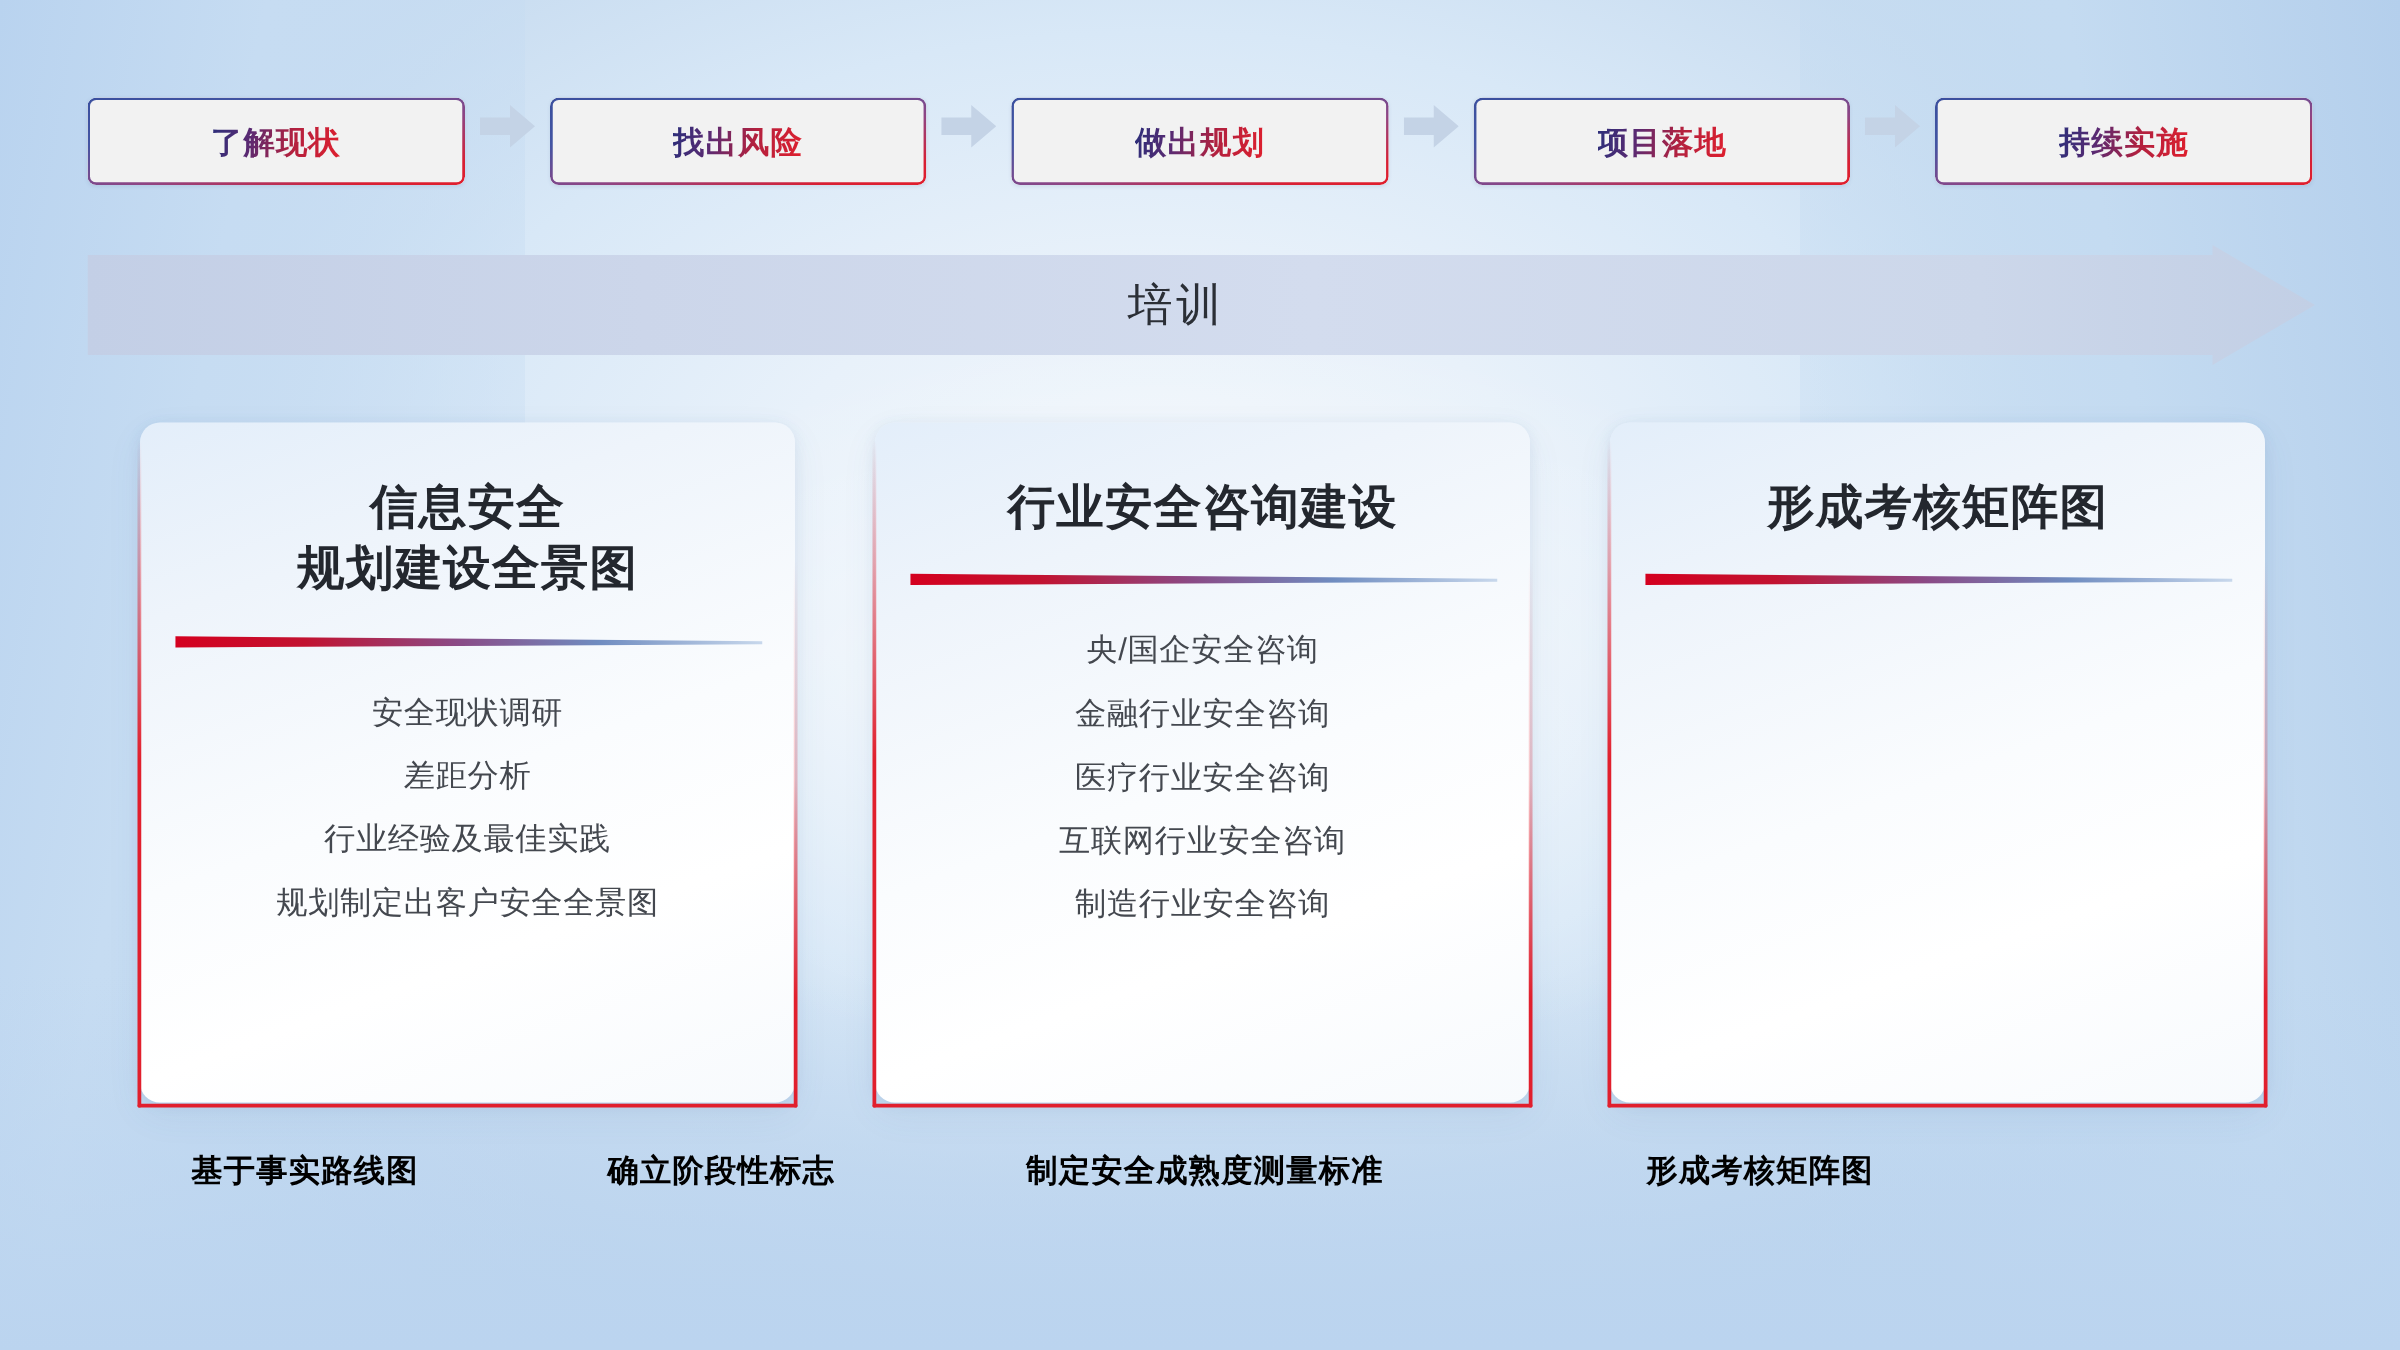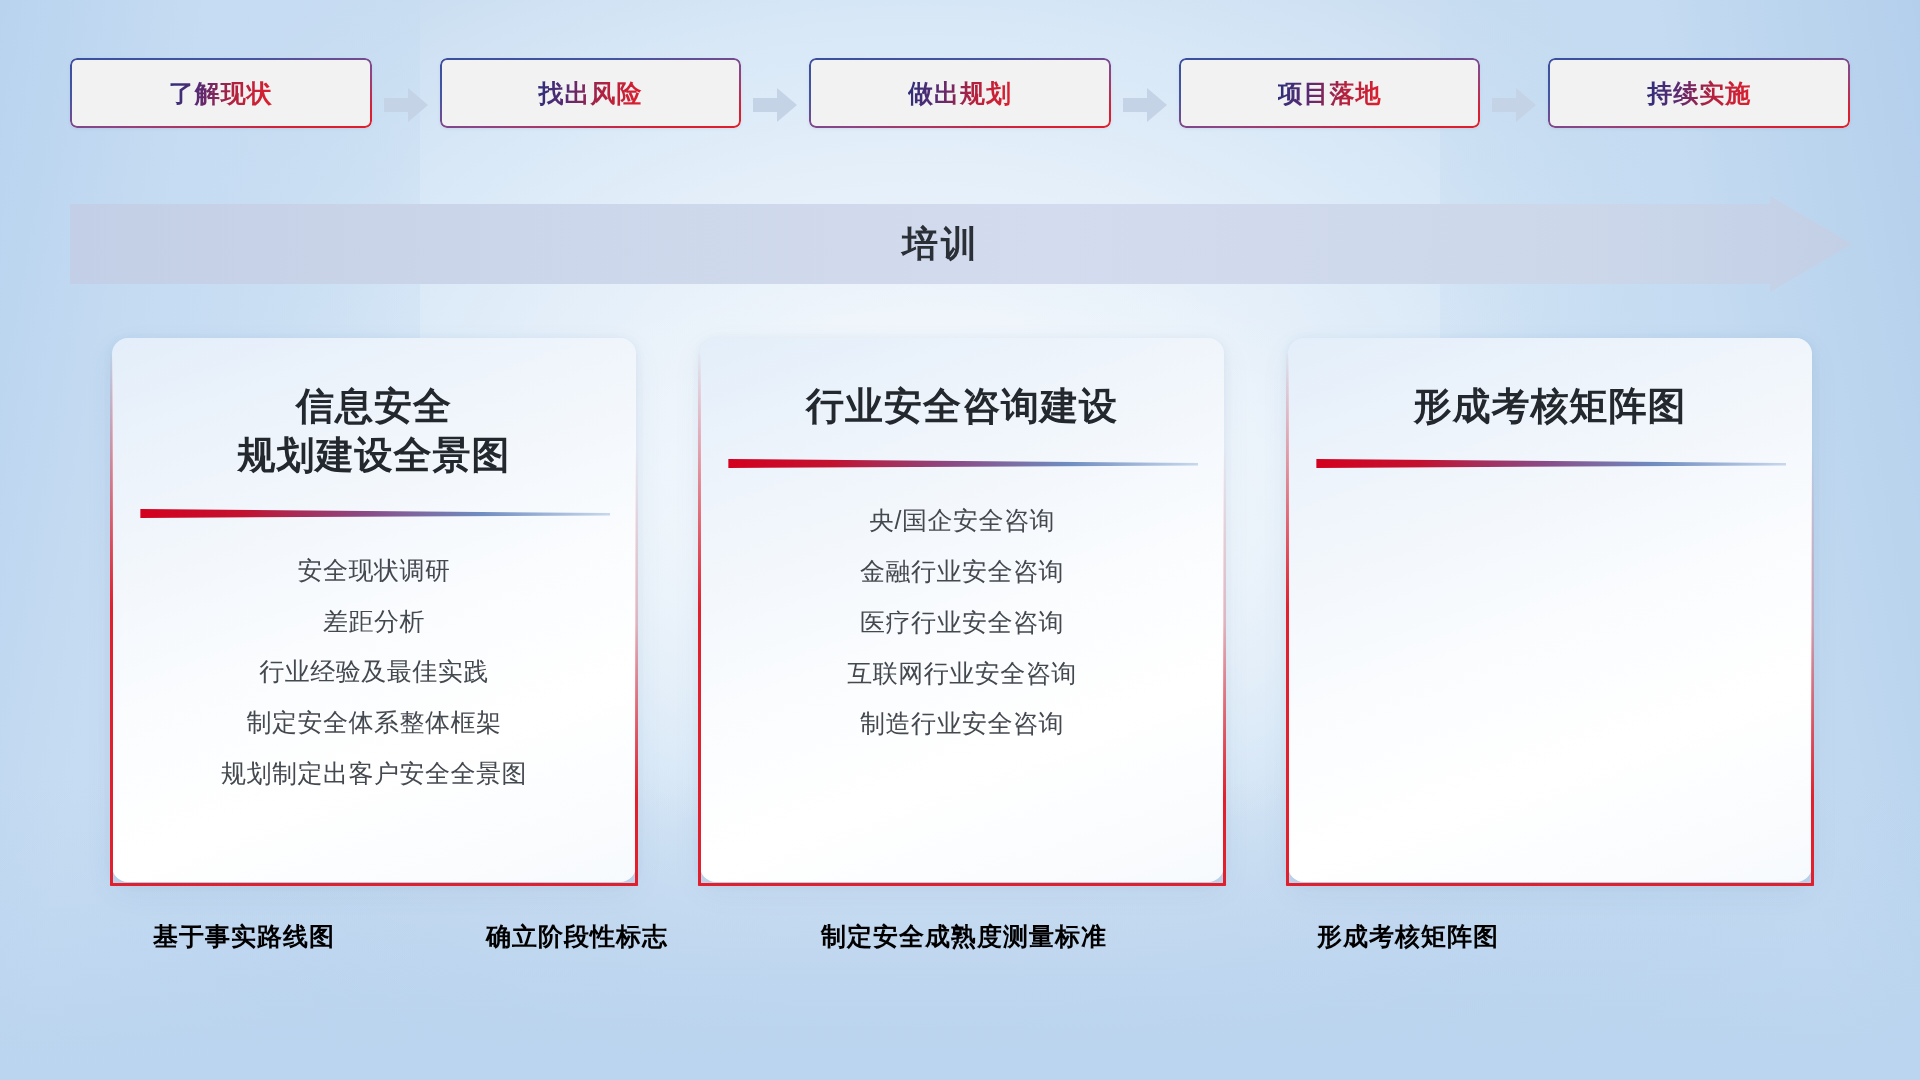--- a/index.html
+++ b/index.html
@@ -38,21 +38,21 @@
     position: absolute; left: 20%; top: 24%; width: 60%; height: 56%;
     background: radial-gradient(ellipse at center, rgba(255,255,255,0.55) 0%, rgba(255,255,255,0) 70%);
   }
 
   
   #steps {
     position: absolute;
     left: 70px; top: 78px;
     width: 1780px; height: 50px;
     display: flex;
-    align-items: flex-end;
+    align-items: flex-start;
   }
   .step-box {
     flex: 1 1 0;
     height: 70px;
     position: relative;
     border-radius: 7px;
     background: #f2f2f2;
     display: flex;
     align-items: center;
     justify-content: center;
@@ -96,21 +96,21 @@
     left: 70px; top: 196px;
     width: 1782px; height: 96px;
   }
   #banner svg { position: absolute; inset: 0; }
   #banner-label {
     position: absolute;
     left: 0; top: 0; width: 100%; height: 100%;
     display: flex; align-items: center; justify-content: center;
     padding-right: 40px;
     font-size: 36px;
-    font-weight: 700;
+    font-weight: 400;
     color: #2b2f36;
     letter-spacing: 3px;
   }
 
   
   #cards {
     position: absolute;
     left: 112px; top: 338px;
     width: 1700px;
     display: flex;
@@ -288,21 +288,20 @@
               <stop offset="1" stop-color="#c8d8ec"></stop>
             </linearGradient>
           </defs>
           <path d="M2,2 L400,6 L400,8.4 L2,11 Z" fill="url(#divGrad0)"></path>
         </svg>
       </div>
       <ul class="card-list">
         <li>安全现状调研</li>
         <li>差距分析</li>
         <li>行业经验及最佳实践</li>
-        <li>制定安全体系整体框架</li>
         <li>规划制定出客户安全全景图</li>
       </ul>
     </div>
     <div class="card">
       <div class="card-rail-right"></div>
       <div class="card-rail-bottom"></div>
       <div class="card-title">行业安全咨询建设</div>
       <div class="card-divider">
         <svg viewBox="0 0 400 14" preserveAspectRatio="none">
           <defs>

